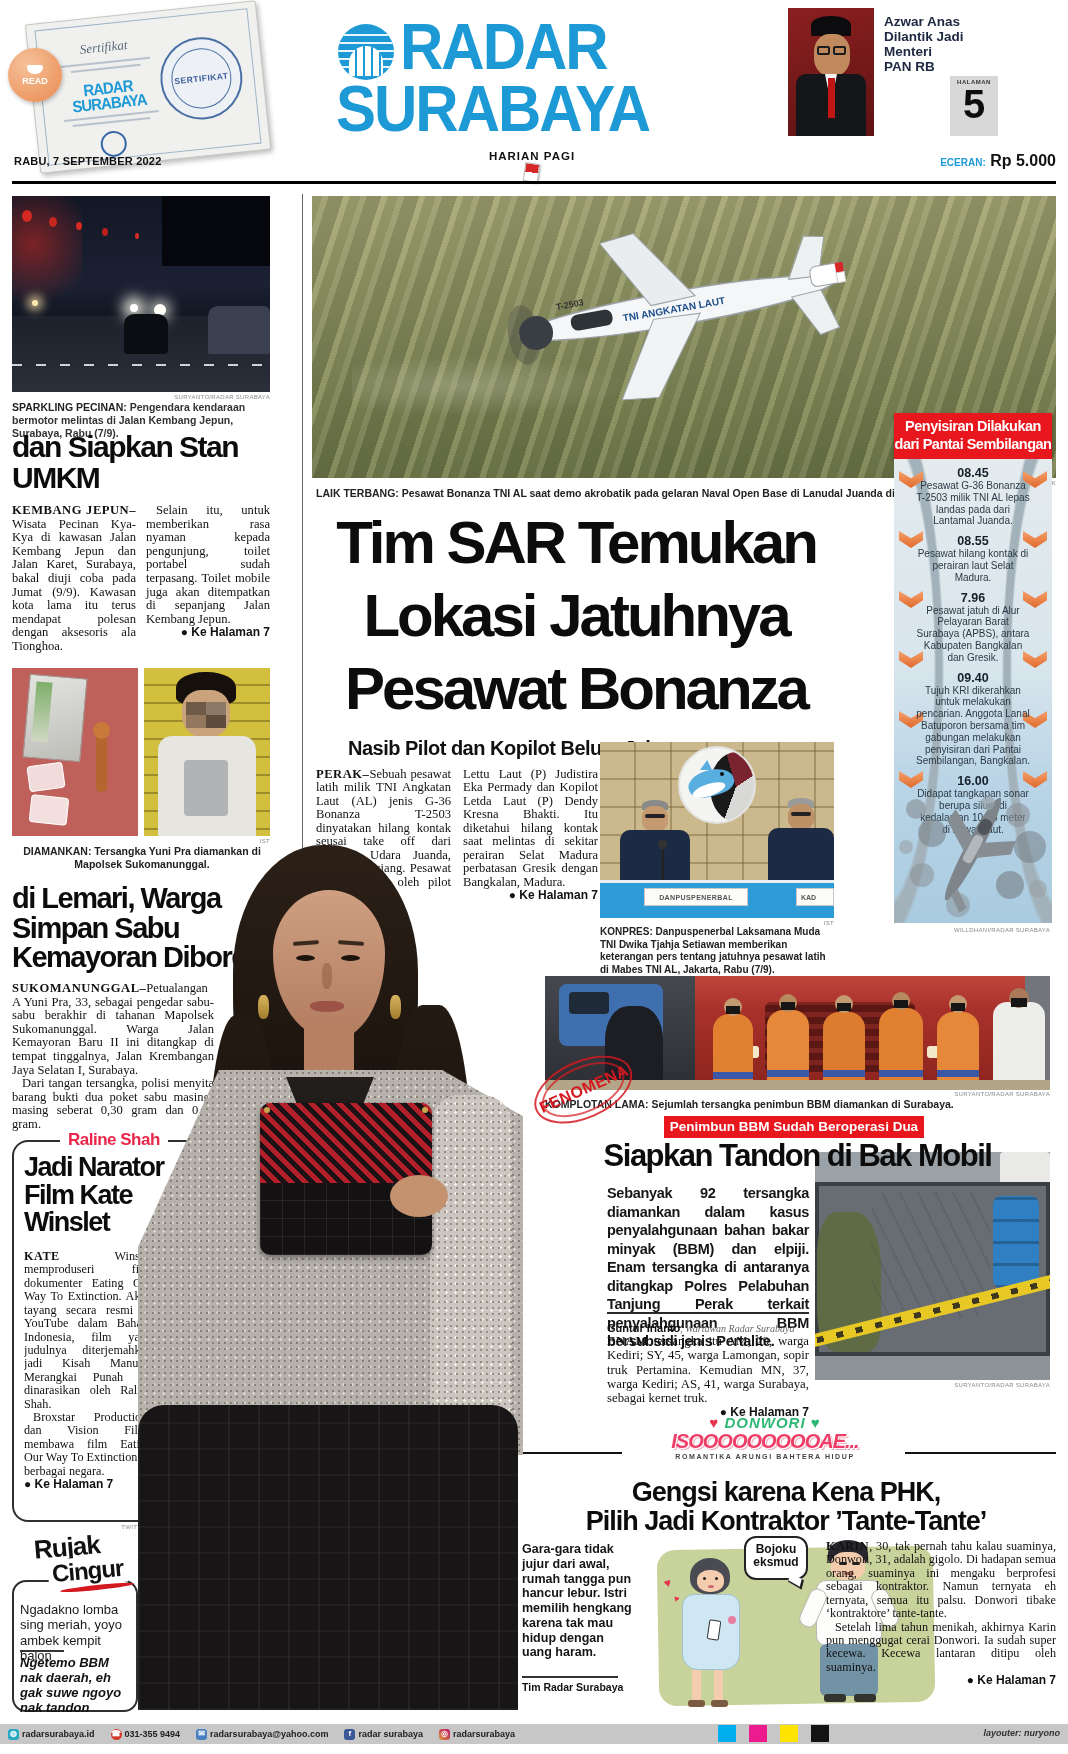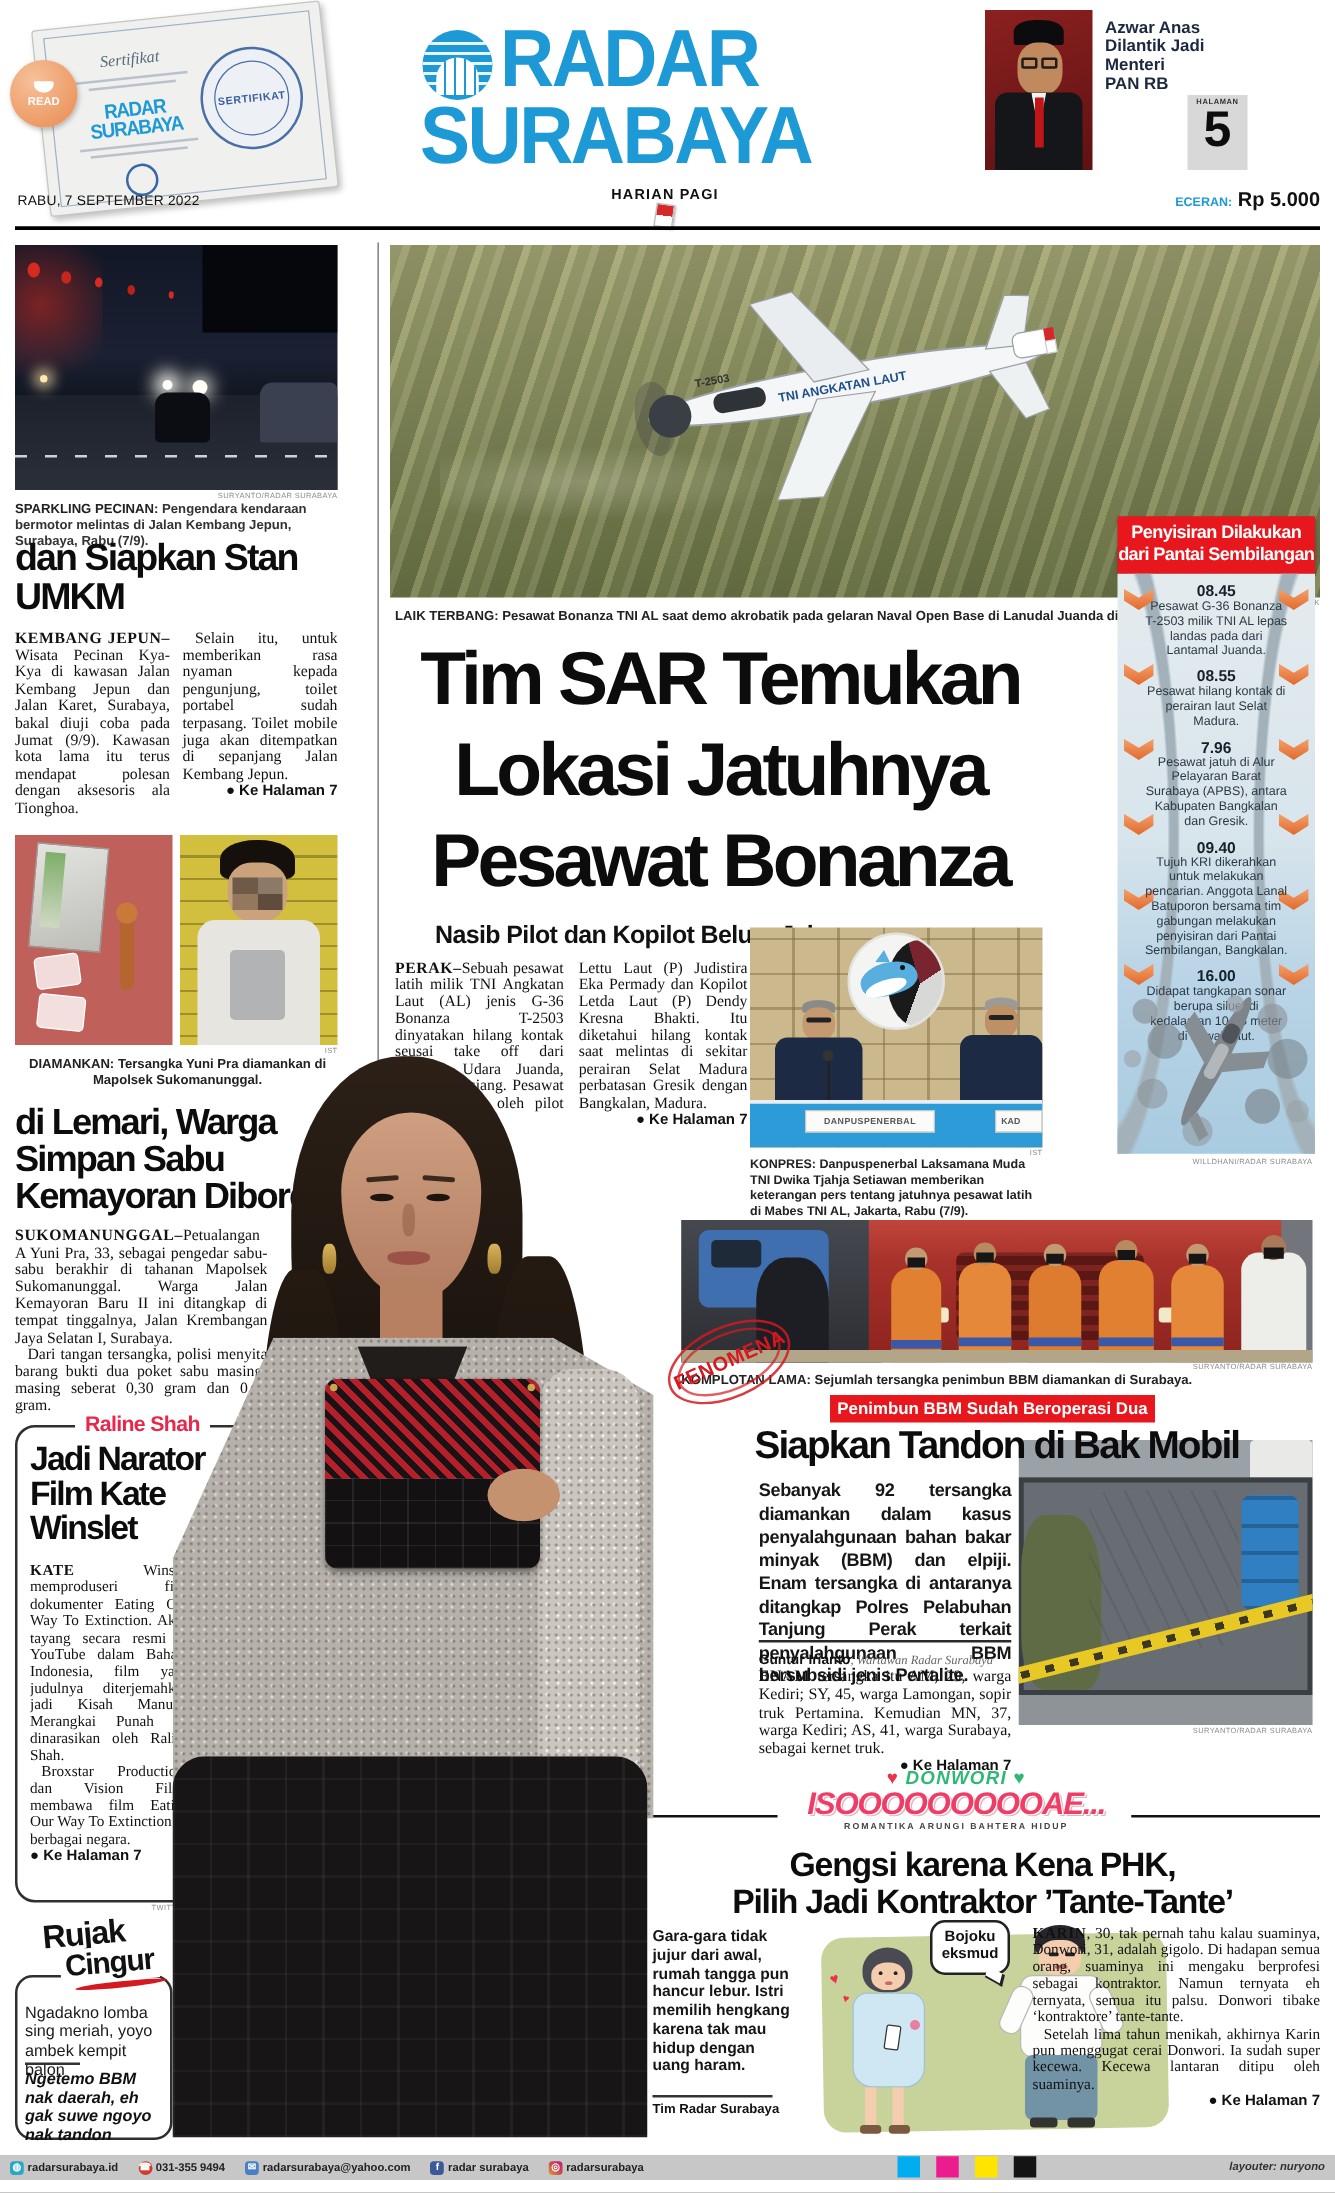--- a/index.html
+++ b/index.html
@@ -58,21 +58,21 @@
         <span style="font-size:8.5px;font-weight:bold;color:#3b5f9c;letter-spacing:.5px">SERTIFIKAT</span>
       </div>
     </div>
 
     <div class="abs" style="left:8px;top:48px;width:54px;height:54px;border-radius:50%;
                 background:radial-gradient(circle at 35% 30%,#f6c19a,#e98a4f);display:flex;flex-direction:column;
                 align-items:center;justify-content:center;box-shadow:1px 2px 4px rgba(0,0,0,.25)">
       <div style="width:16px;height:9px;background:#fff;border-radius:2px 2px 50% 50%/2px 2px 90% 90%"></div>
       <span style="color:#fff;font-weight:900;font-size:9px;margin-top:2px">READ</span>
     </div>
-    <div class="abs" style="left:14px;top:155px;font-size:11px;font-weight:400;letter-spacing:.2px">RABU, 7 SEPTEMBER 2022</div>
+    <div class="abs" style="left:14px;top:155px;font-size:11px;font-weight:700;letter-spacing:.2px">RABU, 7 SEPTEMBER 2022</div>
 
     <div class="abs" style="left:338px;top:24px;width:56px;height:56px;border-radius:50%;background:#1d9ad6;overflow:hidden">
       <div class="abs" style="left:0;top:4px;width:100%;height:100%;
            background:repeating-linear-gradient(180deg,transparent 0 6px,rgba(255,255,255,.9) 6px 8px)"></div>
       <div class="abs" style="left:11px;top:22px;width:34px;height:30px;background:#fff;border-radius:17px 17px 3px 3px"></div>
       <div class="abs" style="left:11px;top:22px;width:34px;height:30px;border-radius:17px 17px 3px 3px;
            background:repeating-linear-gradient(90deg,transparent 0 6px,#1d9ad6 6px 8px)"></div>
     </div>
     <div class="abs logo-word" style="left:400px;top:12px;font-size:60px">RADAR</div>
     <div class="abs logo-word" style="left:336px;top:74px;font-size:60px">SURABAYA</div>
@@ -431,21 +431,21 @@
     <div class="abs" style="left:0;top:204px;width:235px;height:24px;background:#8e9398"></div>
   </div>
   <div class="abs credit" style="left:900px;top:1382px;width:150px">SURYANTO/RADAR SURABAYA</div>
 
   <div class="abs" style="left:462px;top:1452px;width:160px;height:2px;background:#111"></div>
   <div class="abs" style="left:905px;top:1452px;width:151px;height:2px;background:#111"></div>
   <div class="abs" style="left:620px;top:1414px;width:290px;height:66px;text-align:center">
     <div style="font-size:15px;font-weight:900;font-style:italic;color:#2eb873;letter-spacing:1px">
       <span style="color:#e8334e">♥ </span><span>DONWORI</span><span style="color:#2eb873"> ♥</span>
     </div>
-    <div style="font-size:25px;font-weight:900;font-style:italic;color:#ee3e68;letter-spacing:-1px;line-height:1;
+    <div style="font-size:20px;font-weight:900;font-style:italic;color:#ee3e68;letter-spacing:-1px;line-height:1;
                 text-shadow:1px 1px 0 #fff,2px 2px 0 rgba(200,30,60,.35)">ISOOOOOOOOOAE...</div>
     <div style="font-size:7px;font-weight:bold;color:#444;letter-spacing:1.6px;margin-top:2px">ROMANTIKA ARUNGI BAHTERA HIDUP</div>
   </div>
   <div class="abs hl" style="left:516px;top:1478px;width:540px;font-size:27px;text-align:center;letter-spacing:-1px;line-height:1.08">
     <div>Gengsi karena Kena PHK,</div>
     <div>Pilih Jadi Kontraktor ’Tante-Tante’</div>
   </div>
 
   <div class="abs" style="left:512px;top:1540px;width:1px;height:158px;background:#777"></div>
   <div class="abs" style="left:522px;top:1542px;width:112px;font-size:12.5px;font-weight:bold;line-height:1.18;color:#151515">Gara-gara tidak jujur dari awal, rumah tangga pun hancur lebur. Istri memilih hengkang karena tak mau hidup dengan uang haram.</div>

